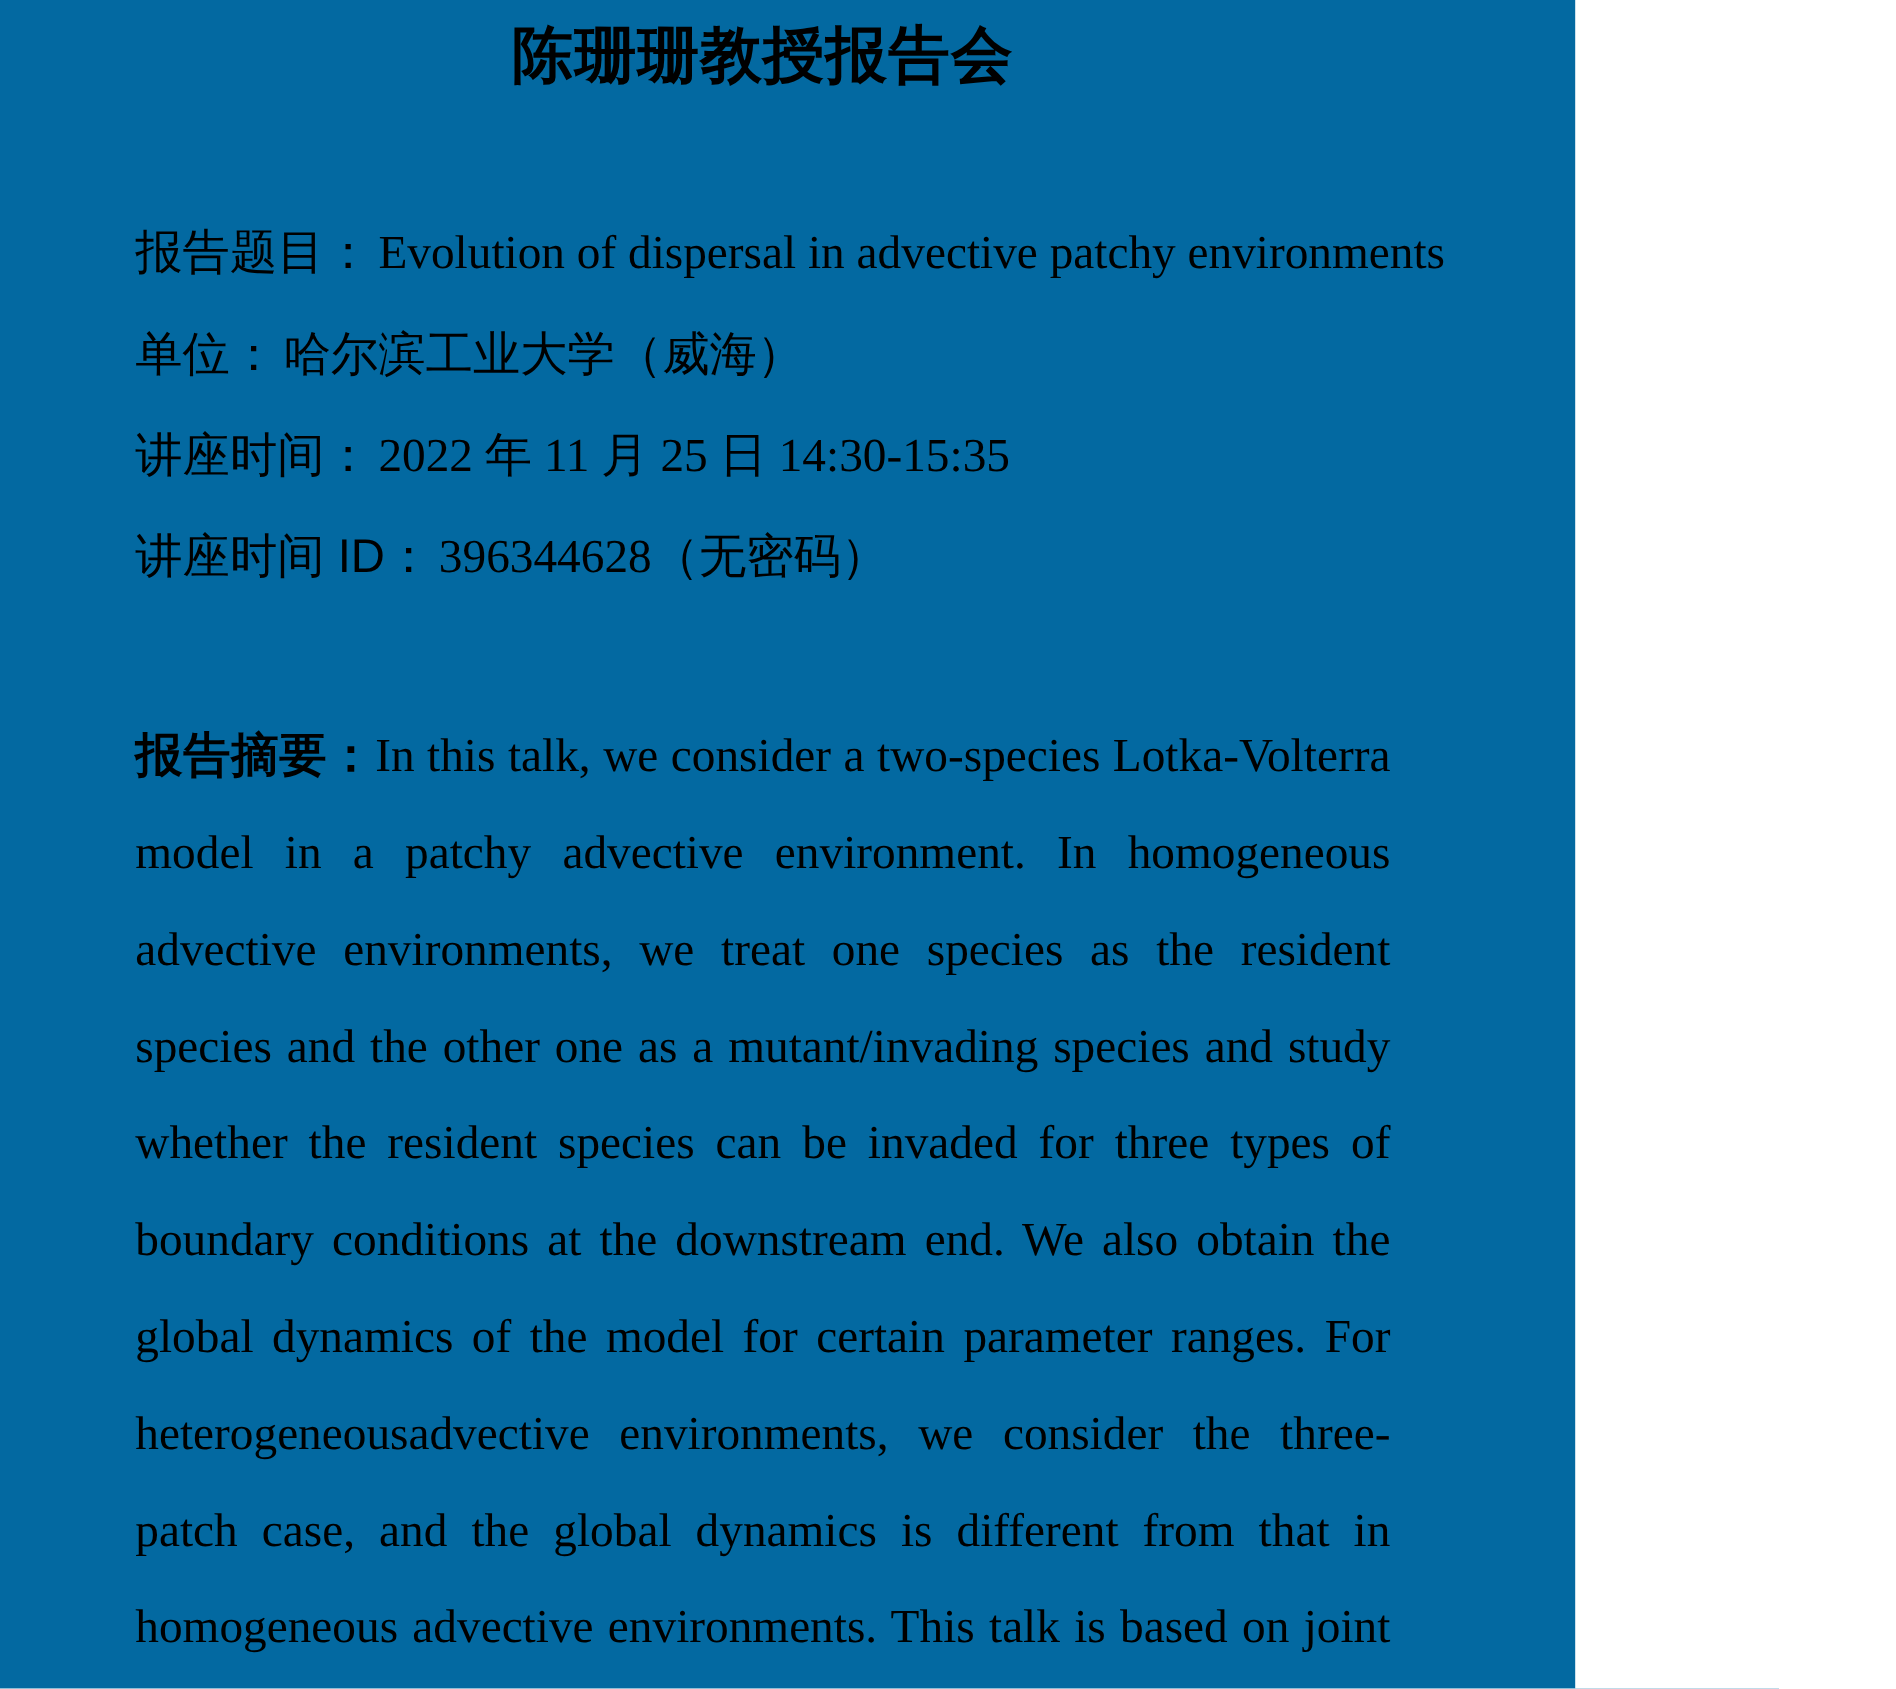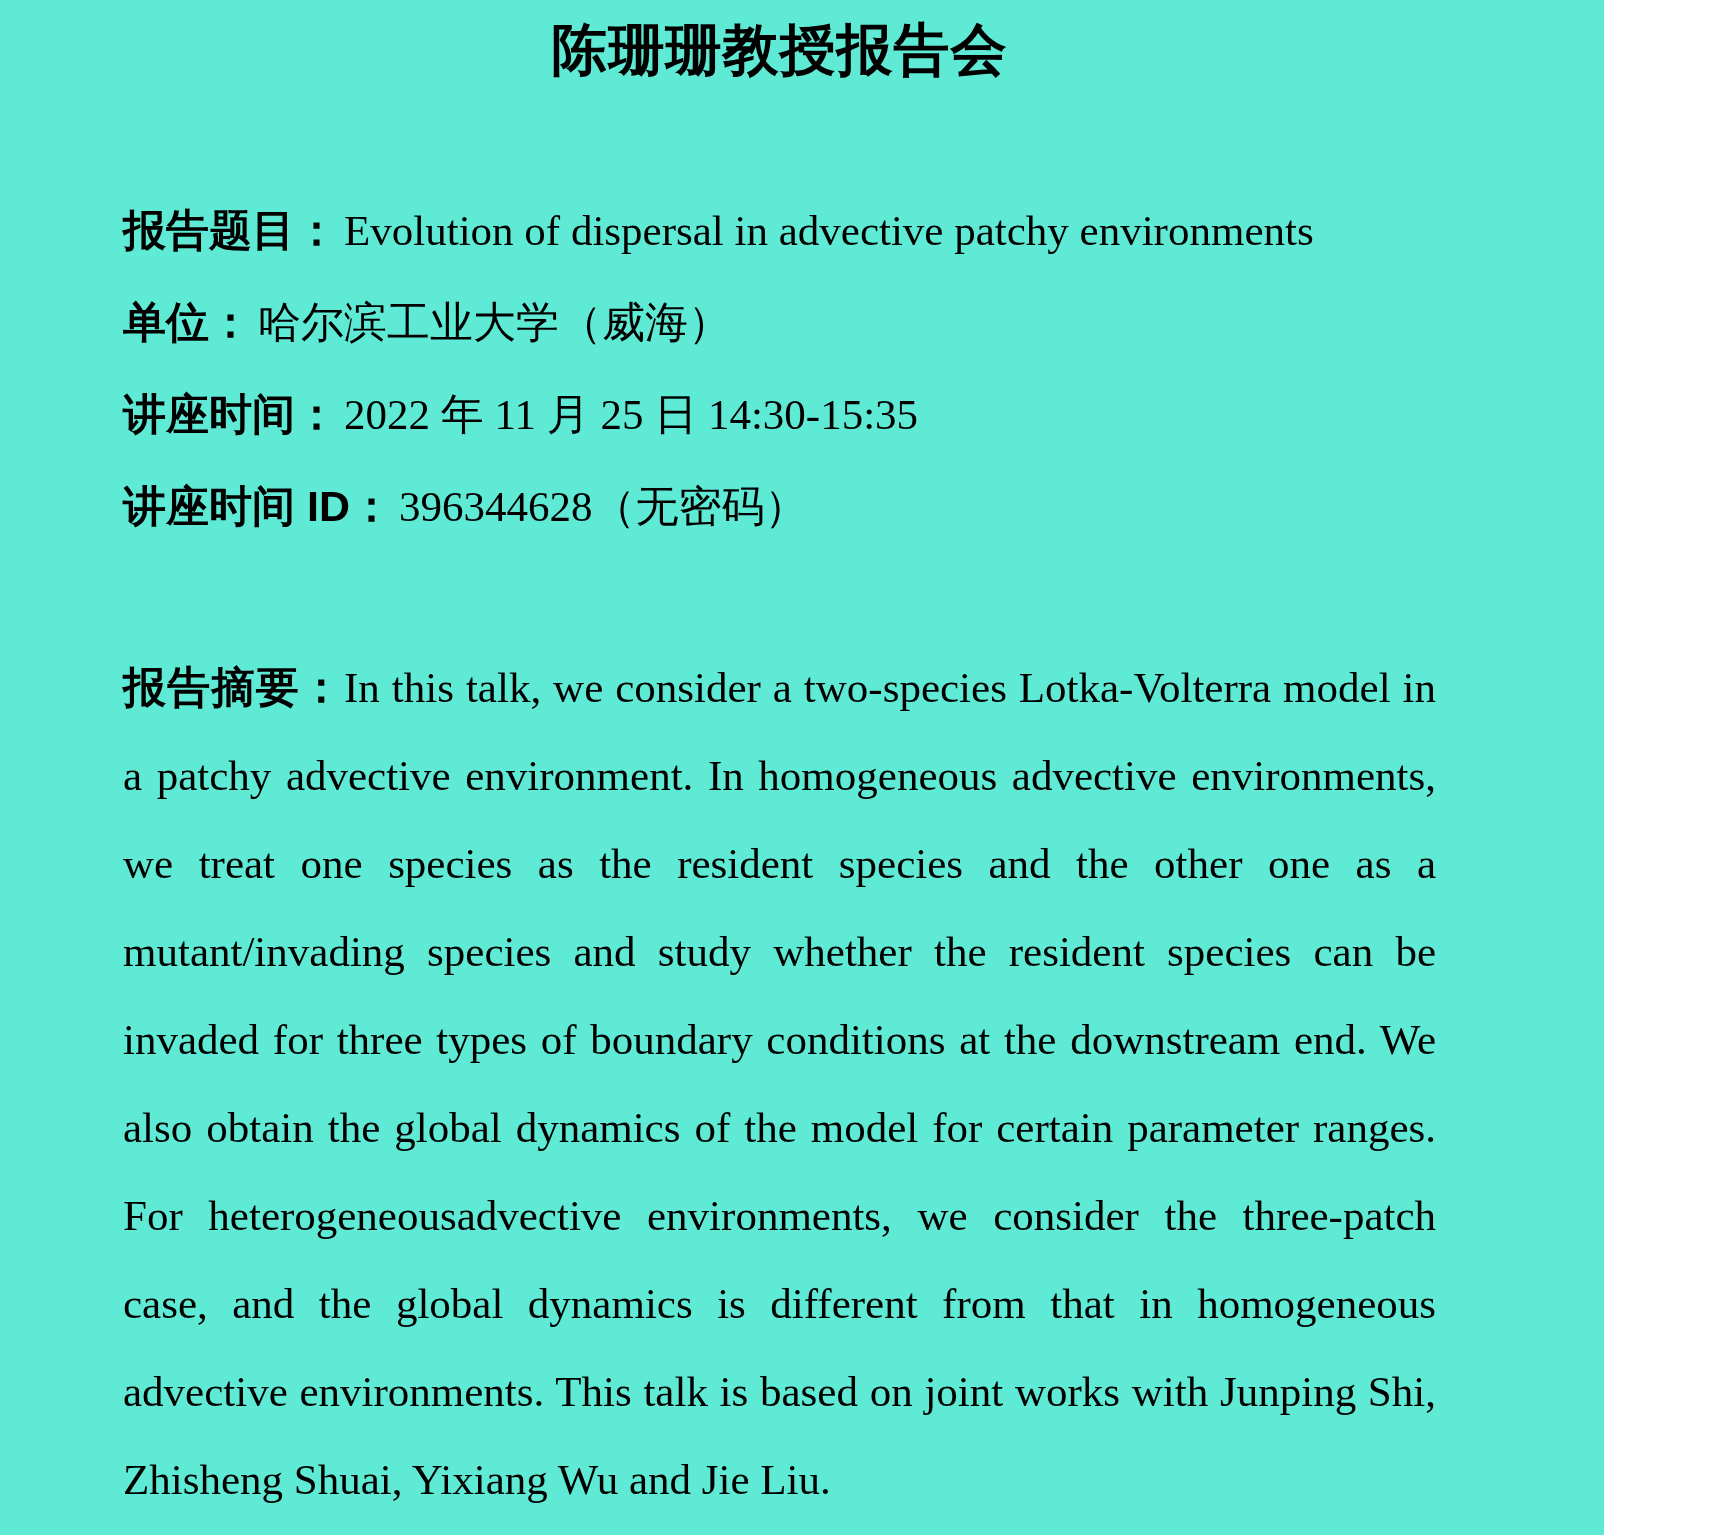--- a/index.html
+++ b/index.html
@@ -2,25 +2,25 @@
 <html><head>
 <meta charset="utf-8">
 <style>
   html, body {
     margin: 0;
     padding: 0;
     background: #ffffff;
   }
   .page {
     position: relative;
-    width: 1604px;
+    width: 1432px;
     height: 1535px;
     box-sizing: border-box;
     padding: 20px 168px 16px 123px;
-    background: #5eead4;
+    background: #0369a1;
     color: #000000;
     overflow: hidden;
   }
   .doc-title {
     margin: 0;
     font-family: "Liberation Sans", "DejaVu Sans", sans-serif;
     font-weight: 700;
     font-size: 56px;
     line-height: 60px;
     text-align: center;
@@ -31,21 +31,21 @@
     margin-top: 126px;
   }
   .field-row {
     font-size: 43px;
     line-height: 48px;
     margin-bottom: 43px;
     white-space: nowrap;
   }
   .field-label {
     font-family: "Liberation Sans", "DejaVu Sans", sans-serif;
-    font-weight: 700;
+    font-weight: 400;
     color: #000000;
     text-align: right;
   }
   .field-value {
     font-family: "Liberation Serif", "DejaVu Serif", serif;
     font-weight: 400;
     color: #000000;
     margin-left: 6px;
   }
   .abstract {

